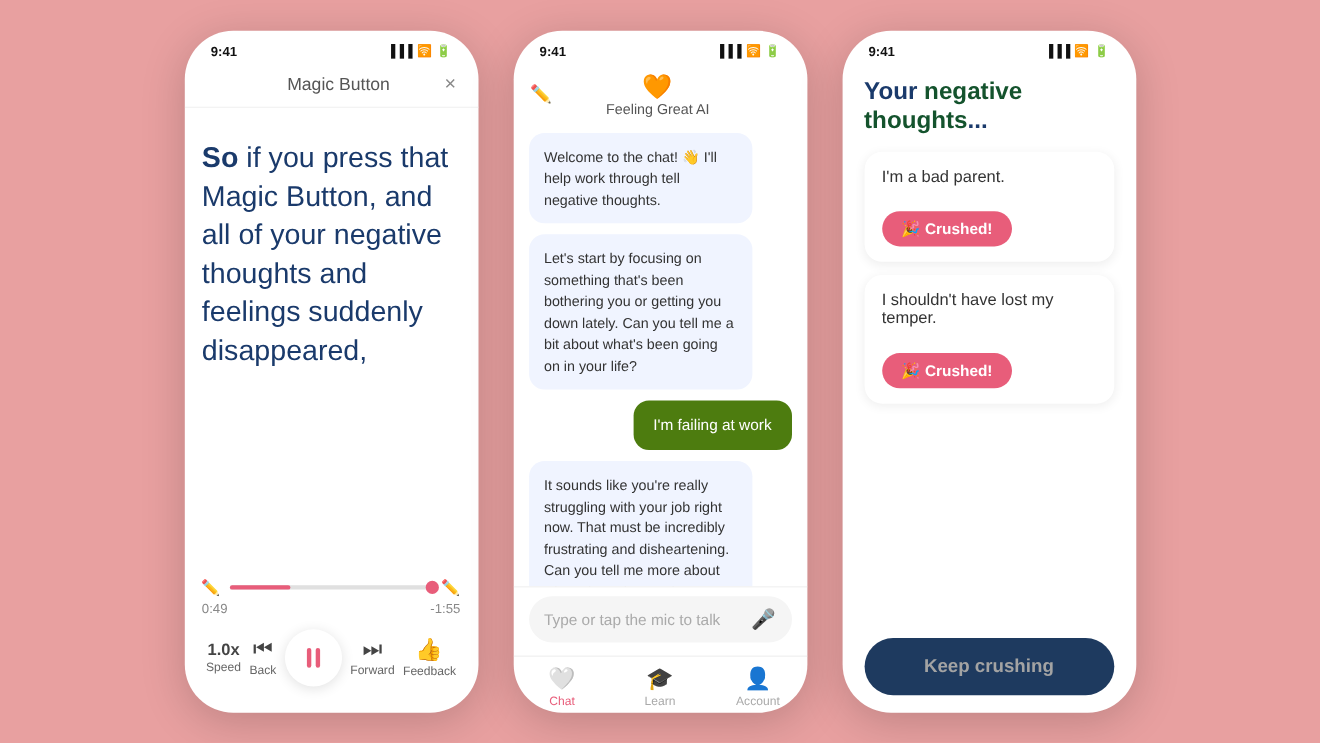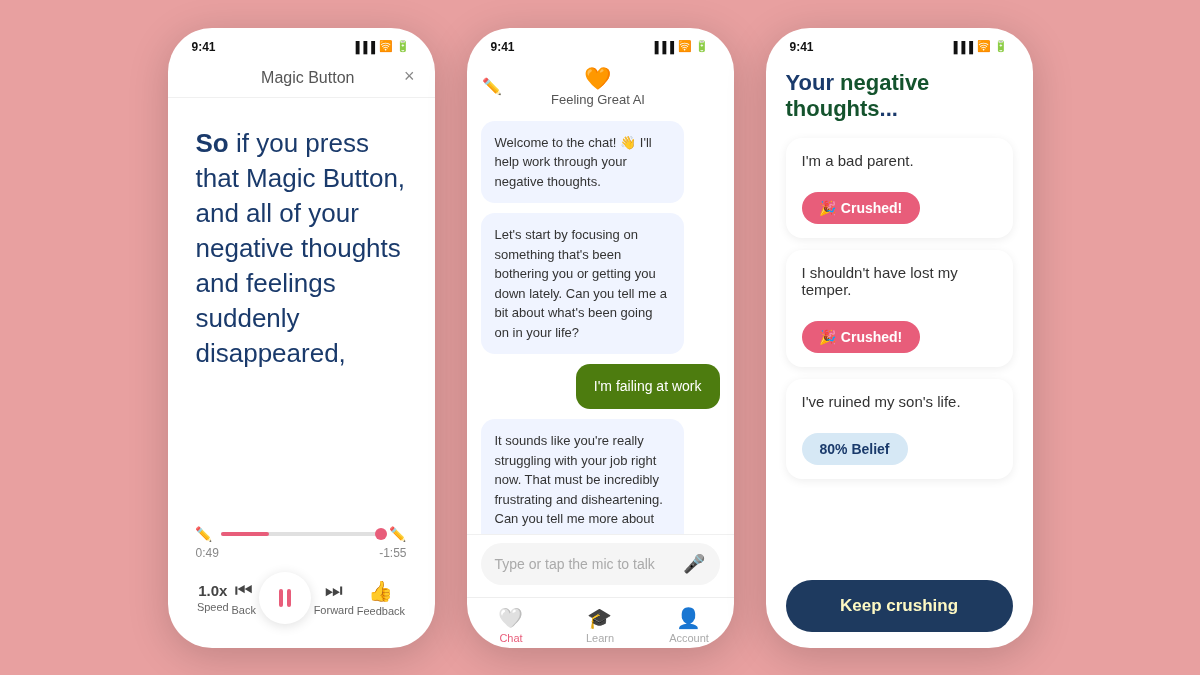--- a/index.html
+++ b/index.html
@@ -59,21 +59,21 @@
       color: #555;
       font-weight: 400;
     }
     .phone1-close {
       font-size: 18px;
       color: #888;
       cursor: pointer;
     }
     .phone1-content {
       flex: 1;
-      padding: 28px 28px 16px;
+      padding: 28px 16px 16px;
       display: flex;
       flex-direction: column;
       justify-content: space-between;
     }
     .phone1-text {
       font-size: 26px;
       line-height: 1.35;
       color: #1a3a6b;
       font-weight: 400;
     }
@@ -291,21 +291,21 @@
       padding: 8px 18px;
       font-size: 14px;
       font-weight: 600;
       display: inline-flex;
       align-items: center;
       gap: 6px;
       width: fit-content;
     }
     .keep-crushing-btn {
       background: #1e3a5f;
-      color: #fef9c3;
+      color: #a3a3a3;
       border-radius: 32px;
       padding: 16px;
       font-size: 17px;
       font-weight: 600;
       text-align: center;
       margin-top: auto;
       cursor: pointer;
     }
   </style>
 </head>
@@ -384,21 +384,21 @@
   </div>
   <div class="phone2-header">
     <span class="edit-icon">✏️</span>
     <div class="ai-title-wrap">
       <span class="ai-avatar">🧡</span>
       <span class="ai-title">Feeling Great AI</span>
     </div>
     <span style="width:24px"></span>
   </div>
   <div class="phone2-messages">
-    <div class="msg-bubble ai">Welcome to the chat! 👋 I'll help work through your negative thoughts.</div>
+    <div class="msg-bubble ai">Welcome to the chat! 👋 I'll help work through tell negative thoughts.</div>
     <div class="msg-bubble ai">Let's start by focusing on something that's been bothering you or getting you down lately. Can you tell me a bit about what's been going on in your life?</div>
     <div class="msg-bubble user">I'm failing at work</div>
     <div class="msg-bubble ai">It sounds like you're really struggling with your job right now. That must be incredibly frustrating and disheartening. Can you tell me more about what's been happening at work that's making you feel this way?</div>
   </div>
   <div class="phone2-input-area">
     <div class="phone2-input-row">
       <span class="phone2-input-text">Type or tap the mic to talk</span>
       <span class="mic-icon">🎤</span>
     </div>
   </div>
@@ -432,19 +432,15 @@
       <span>Your </span><span class="pink">negative thoughts</span><span>...</span>
     </div>
     <div class="thought-card">
       <span class="thought-text">I'm a bad parent.</span>
       <div class="crushed-btn">🎉 Crushed!</div>
     </div>
     <div class="thought-card">
       <span class="thought-text">I shouldn't have lost my temper.</span>
       <div class="crushed-btn">🎉 Crushed!</div>
     </div>
-    <div class="thought-card">
-      <span class="thought-text">I've ruined my son's life.</span>
-      <div class="belief-btn">80% Belief</div>
-    </div>
     <div class="keep-crushing-btn">Keep crushing</div>
   </div>
 </div>
 
 </body></html>

